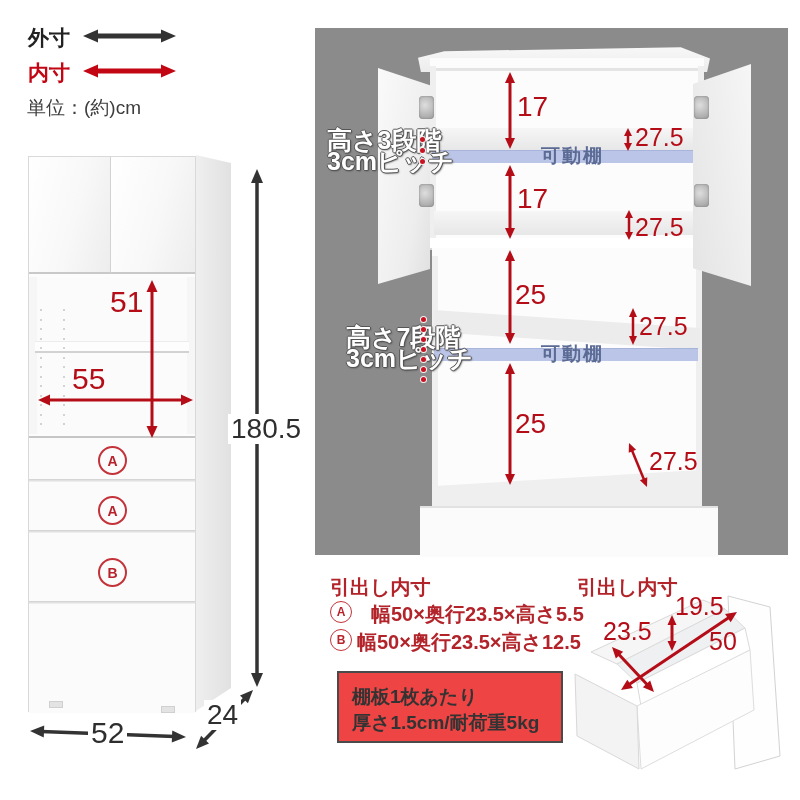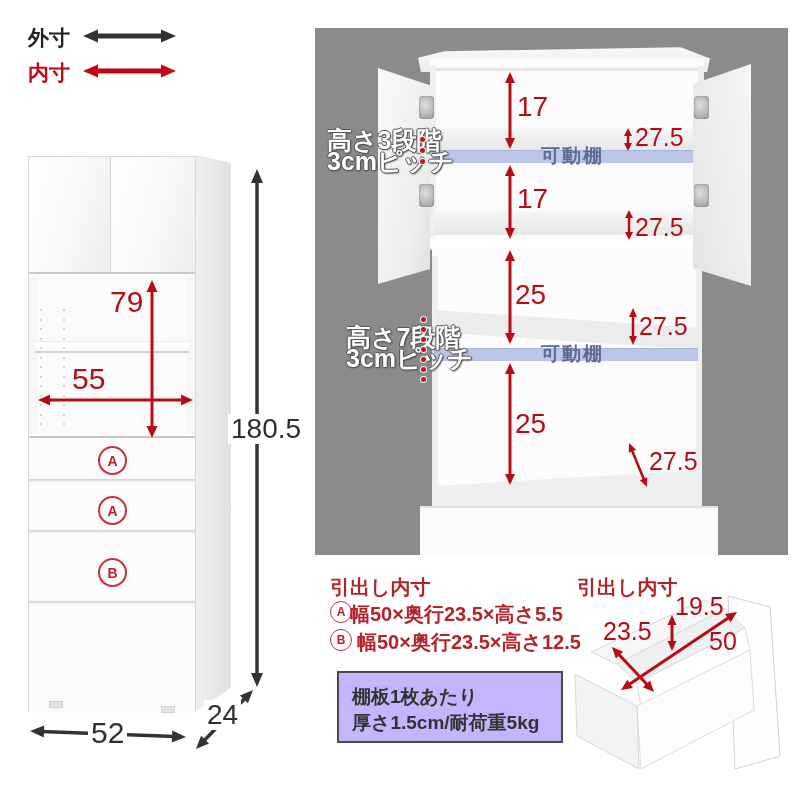--- a/index.html
+++ b/index.html
@@ -62,31 +62,32 @@
   .whitelabel{font-size:25px;font-weight:bold;color:#ffffff;line-height:21px;white-space:nowrap;z-index:6;
     text-shadow:-1px 0 #565656,1px 0 #565656,0 -1px #565656,0 1px #565656,1px 1px 2px #444;}
   .shelftext{font-size:19px;font-weight:bold;letter-spacing:2px;color:#5c6b94;line-height:1;z-index:6;white-space:nowrap;}
   .floorslant{position:absolute;left:2px;top:222px;width:266px;height:38px;background:#efefef;
     clip-path:polygon(0 42%,100% 0,100% 100%,0 100%);}
   .shelfslant{position:absolute;left:2px;top:62px;width:266px;height:40px;background:#ececec;
     clip-path:polygon(0 0,100% 45%,100% 100%,0 55%);}
   
   .redtitle{font-size:20px;font-weight:bold;color:#b2232a;white-space:nowrap;}
   .redrow{font-size:20px;font-weight:bold;color:#b2232a;white-space:nowrap;}
-  .notebox{left:337px;top:671px;width:226px;height:72px;border:2px solid #4a4a4a;background:#c4b5fd;box-sizing:border-box;
+  .notebox{left:337px;top:671px;width:226px;height:72px;border:2px solid #4a4a4a;background:#ef4444;box-sizing:border-box;
     padding:11px 0 12px 13px;}
   .notebox div{font-size:19px;font-weight:600;color:#333;line-height:26px;white-space:nowrap;}
 </style>
 </head>
 <body>
 
 <div id="page">
 
   <div class="abs legend-label" style="left:28px;top:24px;">外寸</div>
   <div class="abs legend-label red" style="left:28px;top:59px;">内寸</div>
+  <div class="abs unit-label" style="left:27px;top:95px;">単位：(約)cm</div>
 
   <div class="abs cab-side"></div>
   <div class="abs cab-front">
     <div class="door left"></div>
     <div class="door right"></div>
     <div class="niche">
       <div class="backwall"></div>
       <div class="shelf"></div>
     </div>
     <div class="drawerzone">
@@ -101,21 +102,21 @@
   <div class="abs circ big" style="left:98px;top:446px;">
       <span>A</span>
     </div>
   <div class="abs circ big" style="left:98px;top:496px;">
       <span>A</span>
     </div>
   <div class="abs circ big" style="left:98px;top:558px;">
       <span>B</span>
     </div>
 
-  <div class="abs dim huge" style="left:110px;top:287px;">79</div>
+  <div class="abs dim huge" style="left:110px;top:287px;">51</div>
   <div class="abs dim huge" style="left:72px;top:364px;">55</div>
   <div class="abs blackdim" style="left:228px;top:414px;font-size:28px;">180.5</div>
   <div class="abs blackdim" style="left:88px;top:717px;font-size:30px;">52</div>
   <div class="abs blackdim" style="left:204px;top:700px;font-size:28px;">24</div>
 
   <div class="abs photo">
     <div class="topslab"></div>
     <div class="upperbody">
       <div class="ceiling"></div>
       <div class="wallL"></div>
@@ -158,21 +159,21 @@
   <div class="abs dim big" style="left:515px;top:410px;">25</div>
   <div class="abs dim mid" style="left:635px;top:125px;">27.5</div>
   <div class="abs dim mid" style="left:635px;top:215px;">27.5</div>
   <div class="abs dim mid" style="left:639px;top:314px;">27.5</div>
   <div class="abs dim mid" style="left:649px;top:449px;">27.5</div>
 
   <div class="abs redtitle" style="left:330px;top:574px;">引出し内寸</div>
   <div class="abs circ small" style="left:330px;top:601px;">
       <span>A</span>
     </div>
-  <div class="abs redrow" style="left:344px;top:601px;padding-left:6px;">幅50×奥行23.5×高さ5.5</div>
+  <div class="abs redrow" style="left:365px;top:601px;padding-left:6px;">幅50×奥行23.5×高さ5.5</div>
   <div class="abs circ small" style="left:330px;top:629px;">
       <span>B</span>
     </div>
   <div class="abs redrow" style="left:357px;top:629px;">幅50×奥行23.5×高さ12.5</div>
 
   <div class="abs notebox">
     <div>棚板1枚あたり</div>
     <div>厚さ1.5cm/耐荷重5kg</div>
   </div>
 

